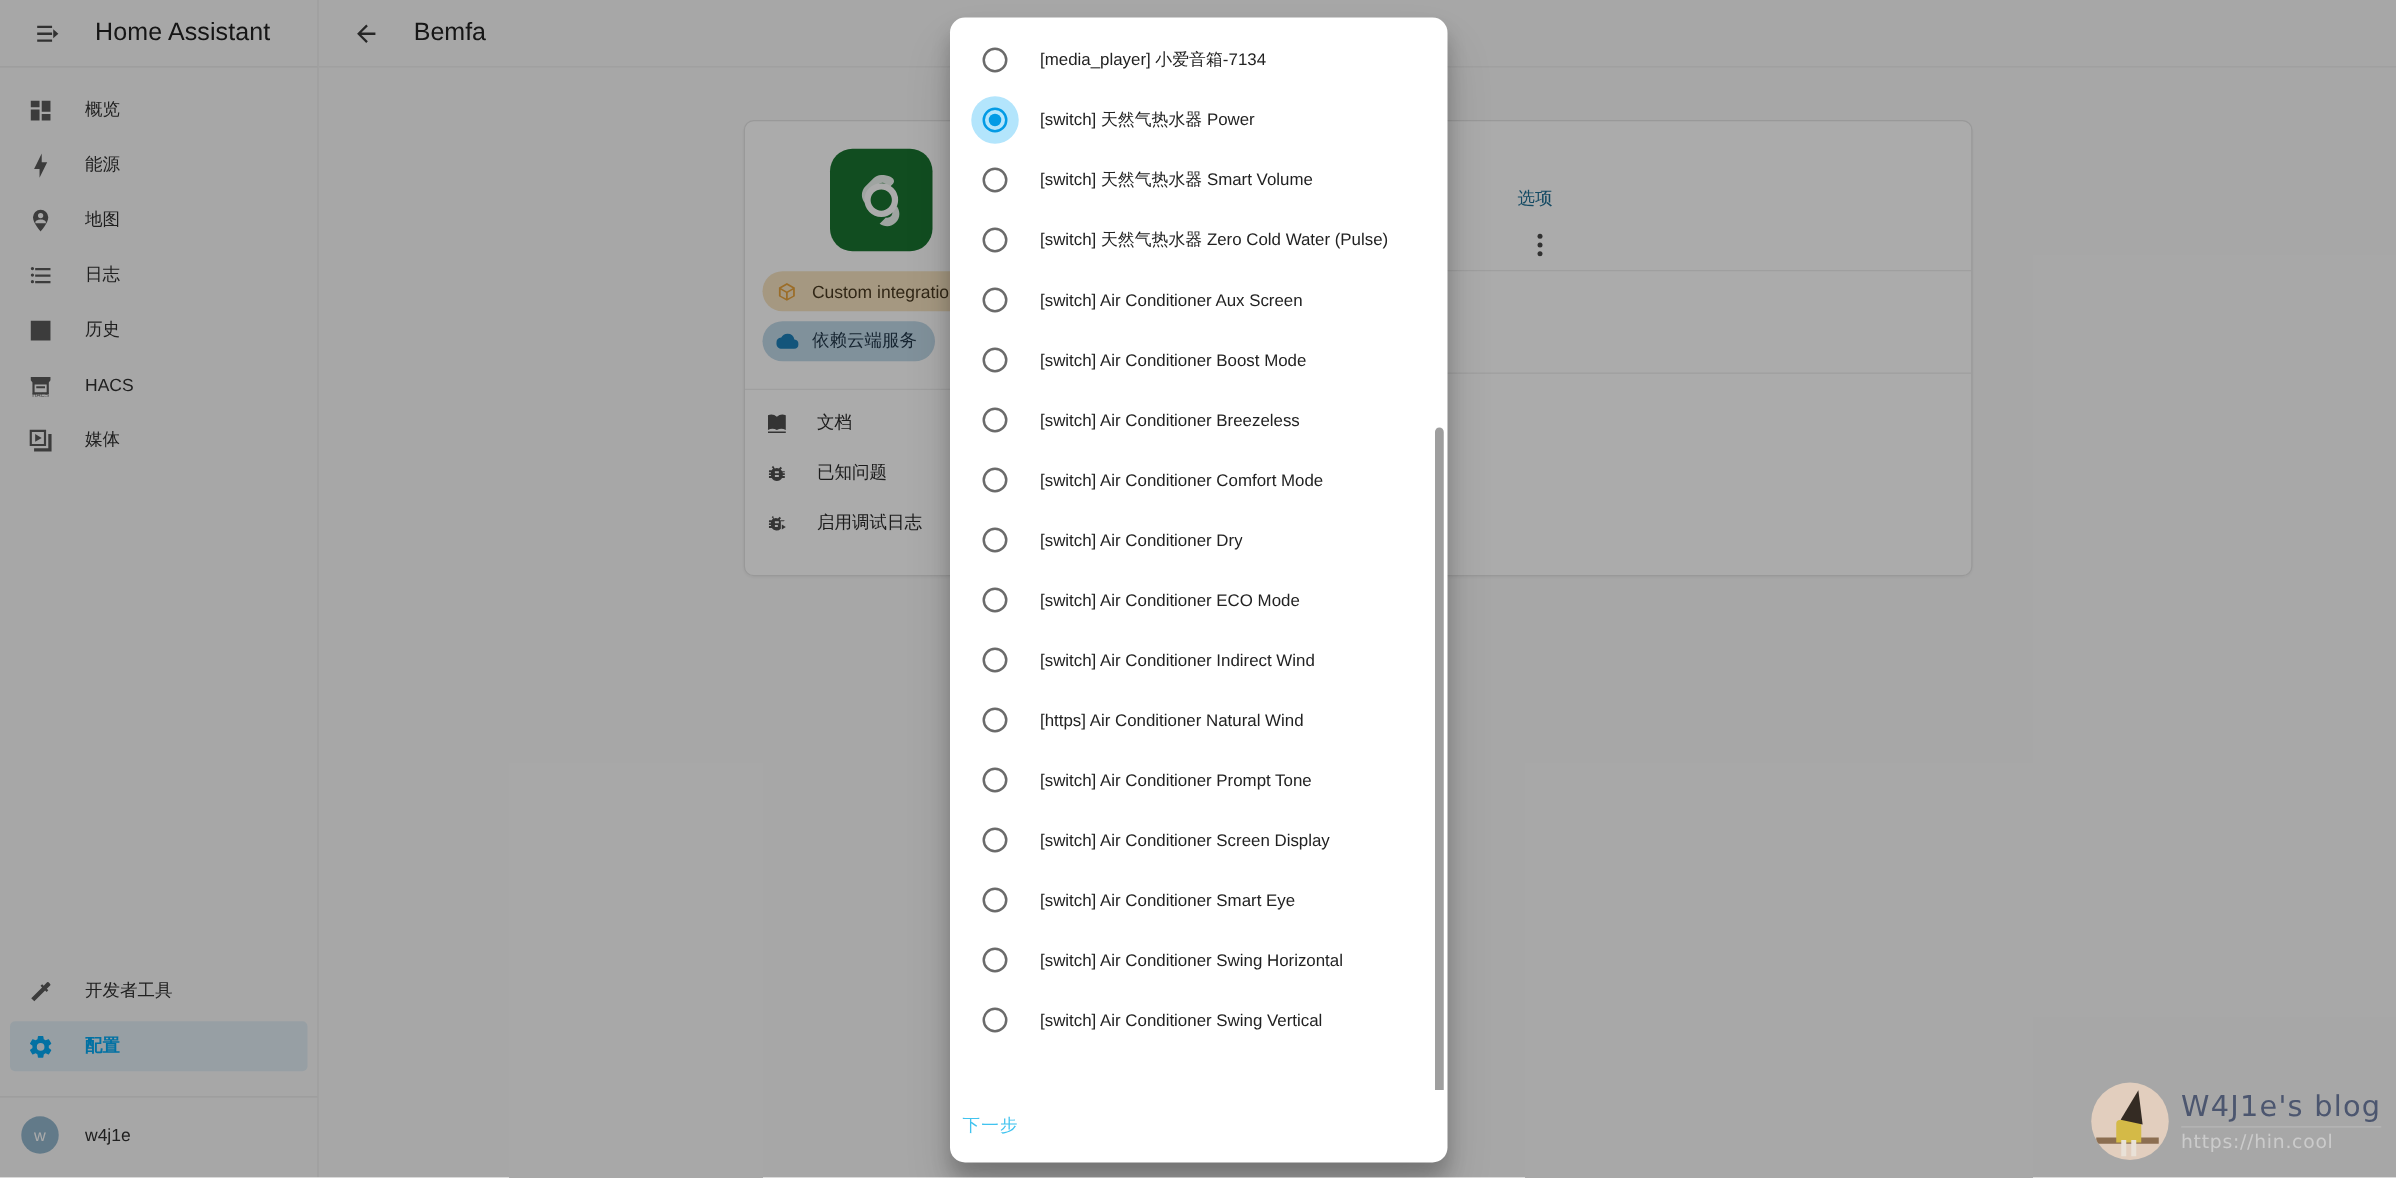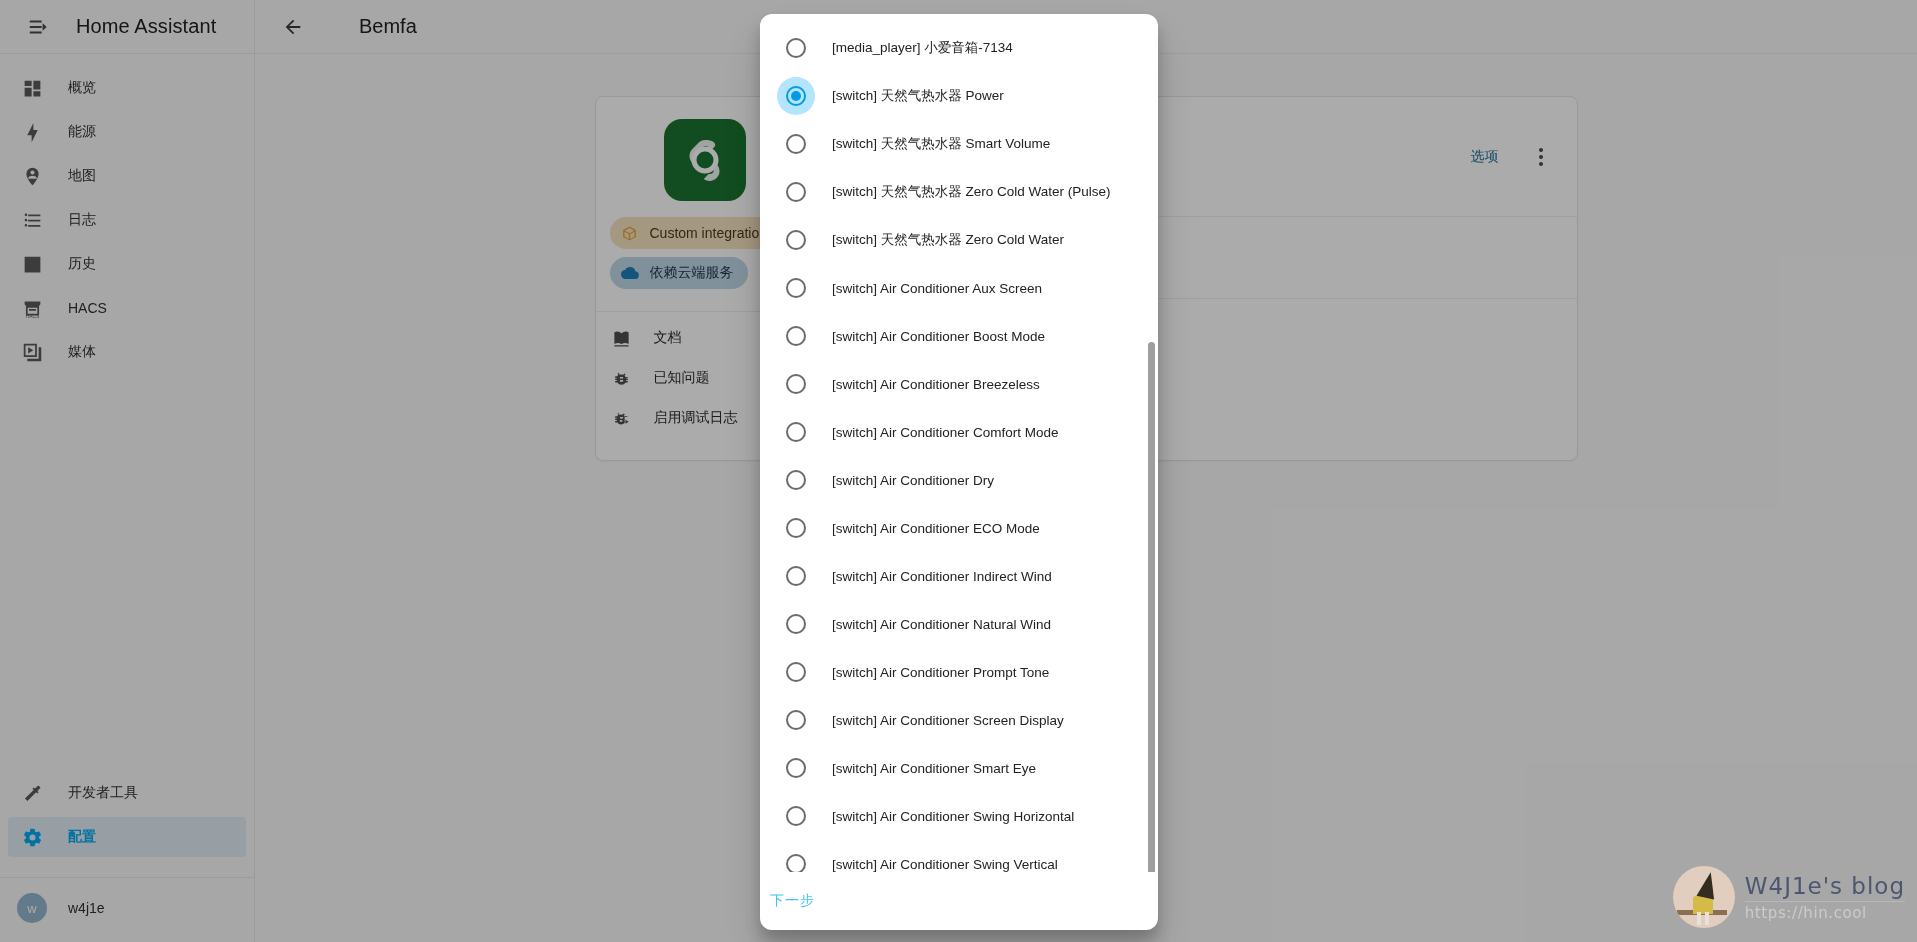--- a/index.html
+++ b/index.html
@@ -107,21 +107,20 @@
     left: 255px; top: 0;
     right: 0; bottom: 0;
     background: #fafafa;
   }
   .toolbar {
     height: 54px;
     display: flex;
     align-items: center;
     padding-left: 16px;
     border-bottom: 1px solid #ececec;
-    gap: 28px;
   }
   .icon-btn {
     width: 44px; height: 44px;
     display: flex; align-items: center; justify-content: center;
     border-radius: 50%;
     cursor: pointer;
     color: #3a3a3a;
   }
   .toolbar-title {
     font-size: 20px;
@@ -201,20 +200,21 @@
     display: flex;
     flex-direction: column;
   }
   .entry-row {
     display: flex;
     align-items: center;
     justify-content: flex-end;
     height: 120px;
     padding-right: 16px;
     border-bottom: 1px solid #ededed;
+    flex-direction: column;
   }
   .text-link-btn {
     font-size: 14px;
     color: #1f6f94;
     padding: 8px 14px;
     border-radius: 4px;
     cursor: pointer;
   }
   .dots-btn {
     width: 40px; height: 40px;
@@ -609,26 +609,20 @@
         <span class="radio-label">[switch] 天然气热水器 Smart Volume</span>
       </div>
 
       <div class="radio-row">
         <span class="radio-wrap">
             <span class="radio"></span>
           </span>
         <span class="radio-label">[switch] 天然气热水器 Zero Cold Water (Pulse)</span>
       </div>
 
-      <div class="radio-row">
-        <span class="radio-wrap">
-            <span class="radio"></span>
-          </span>
-        <span class="radio-label">[switch] 天然气热水器 Zero Cold Water</span>
-      </div>
 
       <div class="radio-row">
         <span class="radio-wrap">
             <span class="radio"></span>
           </span>
         <span class="radio-label">[switch] Air Conditioner Aux Screen</span>
       </div>
 
       <div class="radio-row">
         <span class="radio-wrap">
@@ -669,21 +663,21 @@
         <span class="radio-wrap">
             <span class="radio"></span>
           </span>
         <span class="radio-label">[switch] Air Conditioner Indirect Wind</span>
       </div>
 
       <div class="radio-row">
         <span class="radio-wrap">
             <span class="radio"></span>
           </span>
-        <span class="radio-label">[switch] Air Conditioner Natural Wind</span>
+        <span class="radio-label">[https] Air Conditioner Natural Wind</span>
       </div>
 
       <div class="radio-row">
         <span class="radio-wrap">
             <span class="radio"></span>
           </span>
         <span class="radio-label">[switch] Air Conditioner Prompt Tone</span>
       </div>
 
       <div class="radio-row">

